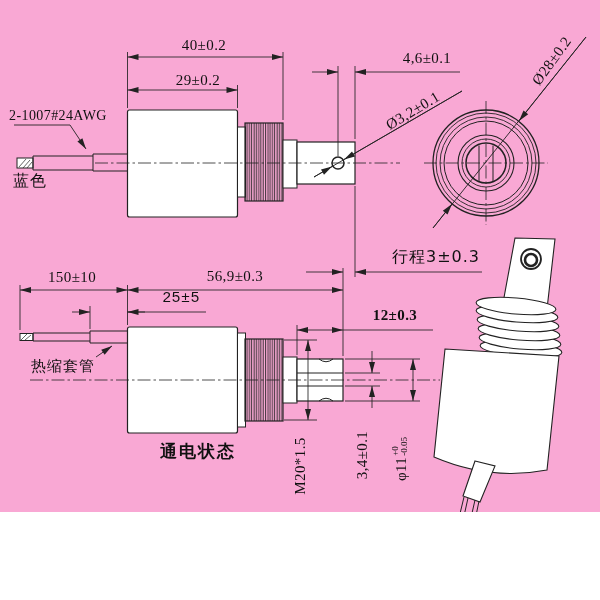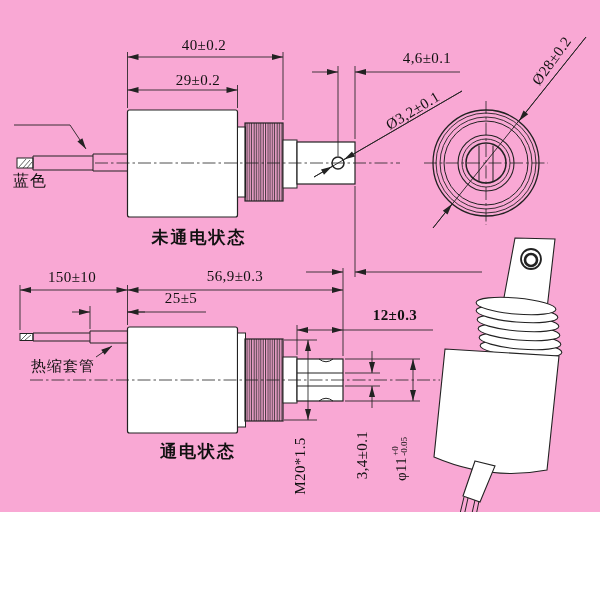--- a/index.html
+++ b/index.html
@@ -163,26 +163,27 @@
         <path d="M463,553 L459,573 M466,554 L462,574" stroke-width="0.8"></path>
       </g>
     </g>
   </svg>
 
   <div class="lbl" style="left:204px;top:45px;">40±0.2</div>
   <div class="lbl" style="left:182px;top:80px;margin-left:16px;">29±0.2</div>
   <div class="lbl" style="left:427px;top:58px;">4,6±0.1</div>
   <div class="lbl rot31" style="left:413px;top:111px;">Ø3,2±0.1</div>
   <div class="lbl rot54" style="left:552px;top:61px;">Ø28±0.2</div>
+  <div class="lbl" style="left:58px;top:116px;font-size:14px;">2-1007#24AWG</div>
   <div class="lbl cjk" style="left:30px;top:136px;margin-top:45px;">蓝色</div>
-  <div class="lbl cap" style="left:199px;top:237px;">未通电状态</div>
+  <div class="lbl cjk" style="left:436px;top:257px;">行程3±0.3</div>
 
   <div class="lbl" style="left:72px;top:277px;">150±10</div>
   <div class="lbl" style="left:235px;top:276px;font-family:Liberation Serif, serif;">56,9±0.3</div>
-  <div class="lbl" style="left:181px;top:298px;">25±5</div>
+  <div class="lbl" style="left:181px;top:298px;font-family:Liberation Mono, monospace;">25±5</div>
   <div class="lbl" style="left:395px;top:315px;font-weight:bold;">12±0.3</div>
   <div class="lbl cjk" style="left:63px;top:366px;font-size:15px;">热缩套管</div>
   <div class="lbl cap" style="left:198px;top:451px;">通电状态</div>
   <div class="lbl rot90" style="left:300px;top:466px;">M20*1.5</div>
   <div class="lbl rot90" style="left:362px;top:455px;">3,4±0.1</div>
   <div class="lbl rot90" style="left:401px;top:459px;">
     <span class="tolwrap">
       <span>φ11</span>
       <span class="tolcol">
         <span>+0</span>

